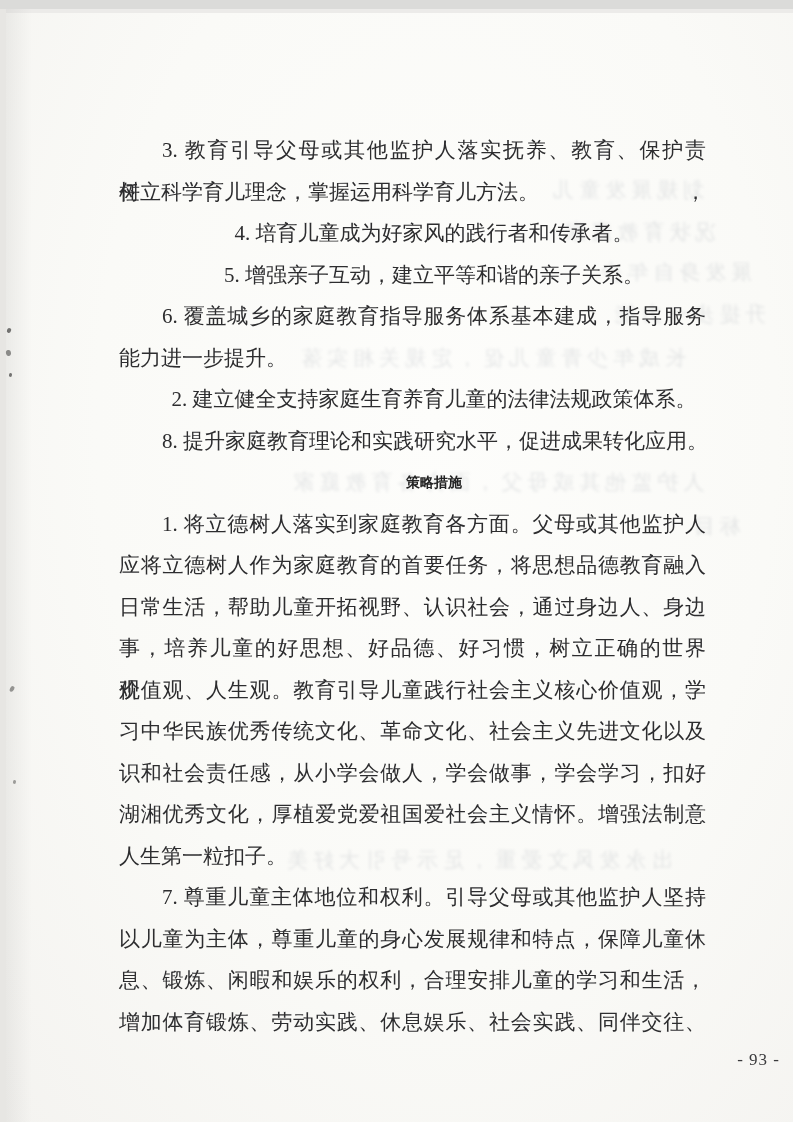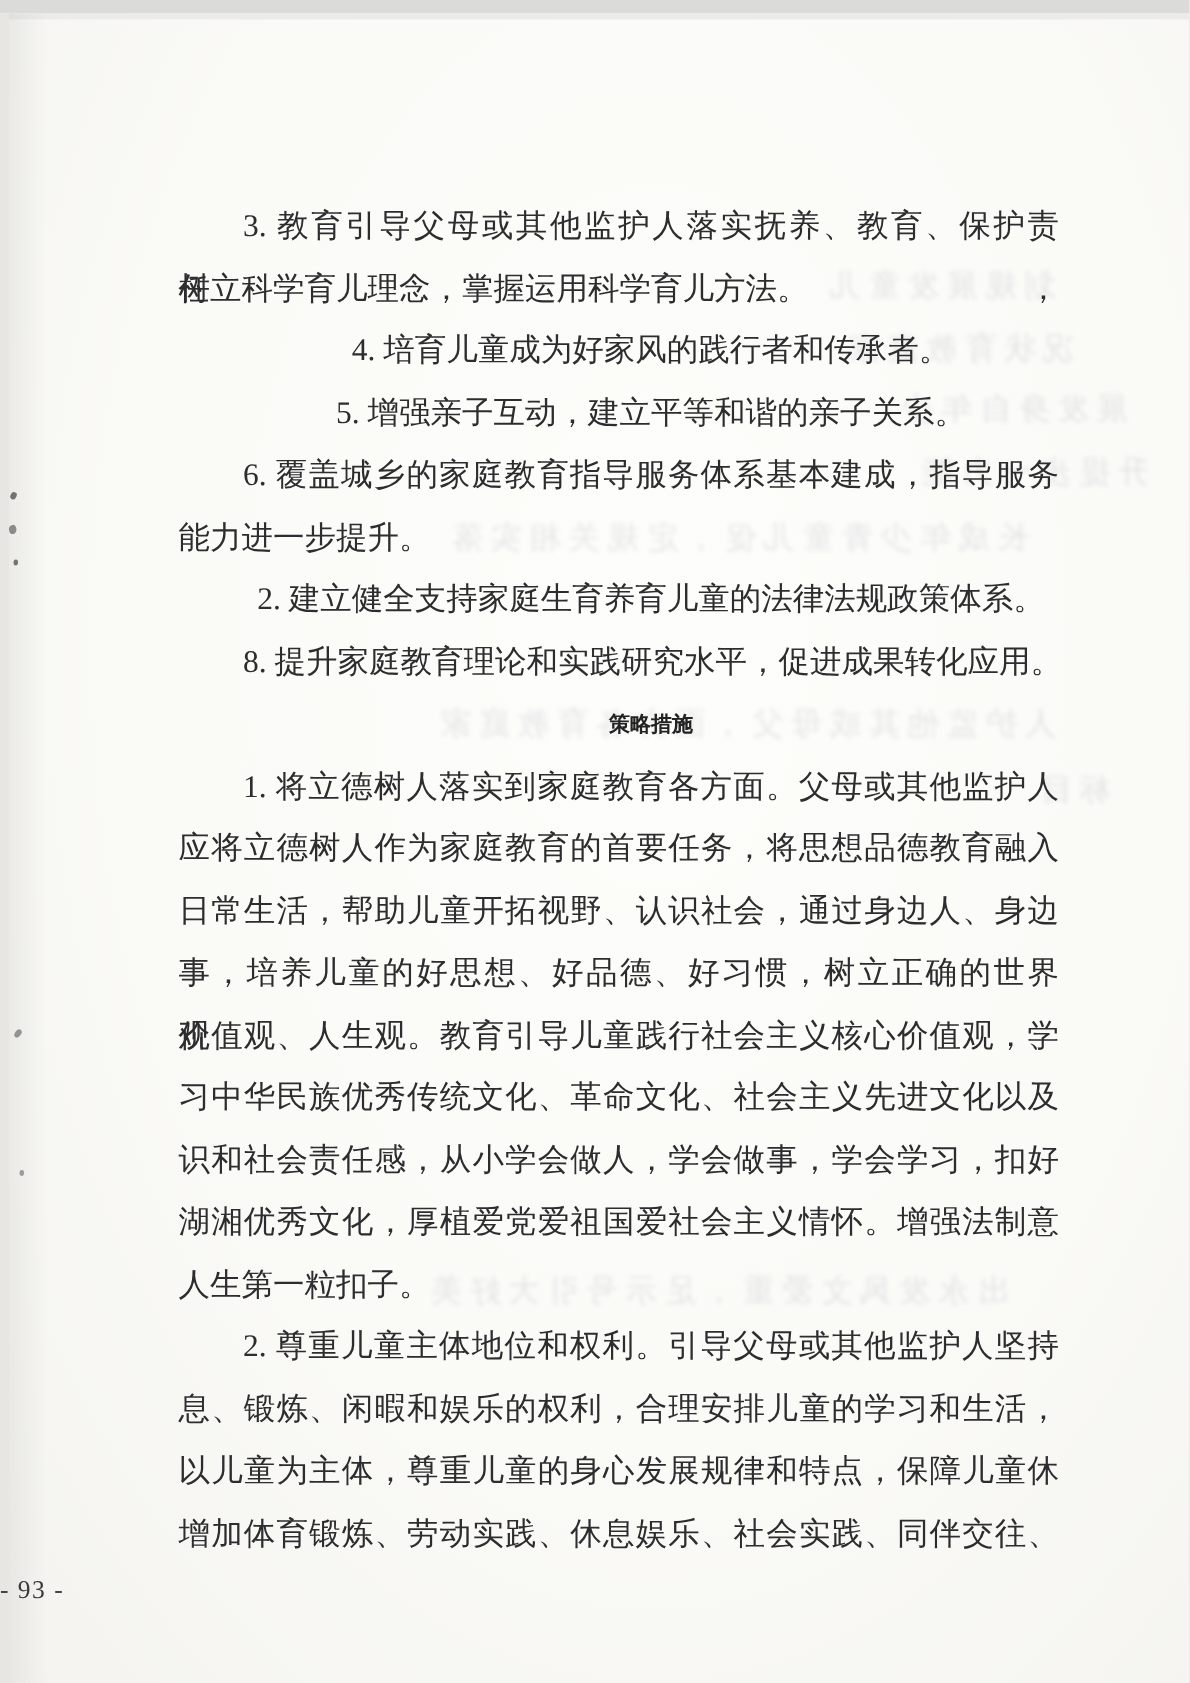--- a/index.html
+++ b/index.html
@@ -23,21 +23,21 @@
     position:absolute;left:119px;top:130px;width:587px;
     font-size:21px;line-height:41.5px;color:#2d2d2f;
     word-break:break-all;
   }
   .line{height:41.5px;white-space:nowrap;}
   .indent{text-indent:43px;text-align:center;}
   .justify{text-align:justify;text-align-last:justify;white-space:normal;}
   .heading{font-family:"Liberation Sans","DejaVu Sans",sans-serif;font-weight:700;font-size:14px;color:#222;}
 
   .pagenum{
-    position:absolute;top:1050px;left:0;width:780px;text-align:left;
+    position:absolute;top:1050px;left:0;width:780px;text-align:right;
     font-size:17px;color:#3a3a3c;letter-spacing:1px;
   }
 
   
   .bleed{
     position:absolute;
     transform:scaleX(-1);
     filter:blur(1.4px);
     color:#5f6878;
     opacity:0.14;
@@ -92,21 +92,21 @@
     <div class="line indent heading">策略措施</div>
     <div class="line indent justify">1. 将立德树人落实到家庭教育各方面。父母或其他监护人</div>
     <div class="line justify">应将立德树人作为家庭教育的首要任务，将思想品德教育融入</div>
     <div class="line justify">日常生活，帮助儿童开拓视野、认识社会，通过身边人、身边</div>
     <div class="line justify">事，培养儿童的好思想、好品德、好习惯，树立正确的世界观、</div>
     <div class="line justify">价值观、人生观。教育引导儿童践行社会主义核心价值观，学</div>
     <div class="line justify">习中华民族优秀传统文化、革命文化、社会主义先进文化以及</div>
     <div class="line justify">识和社会责任感，从小学会做人，学会做事，学会学习，扣好</div>
     <div class="line justify">湖湘优秀文化，厚植爱党爱祖国爱社会主义情怀。增强法制意</div>
     <div class="line">人生第一粒扣子。</div>
-    <div class="line indent justify">2. 尊重儿童主体地位和权利。引导父母或其他监护人坚持</div>
+    <div class="line indent justify">7. 尊重儿童主体地位和权利。引导父母或其他监护人坚持</div>
+    <div class="line justify">以儿童为主体，尊重儿童的身心发展规律和特点，保障儿童休</div>
     <div class="line justify">息、锻炼、闲暇和娱乐的权利，合理安排儿童的学习和生活，</div>
-    <div class="line justify">以儿童为主体，尊重儿童的身心发展规律和特点，保障儿童休</div>
     <div class="line justify">增加体育锻炼、劳动实践、休息娱乐、社会实践、同伴交往、</div>
   </div>
 
   <div class="pagenum">- 93 -</div>
 
 </div>
 
 </body></html>

